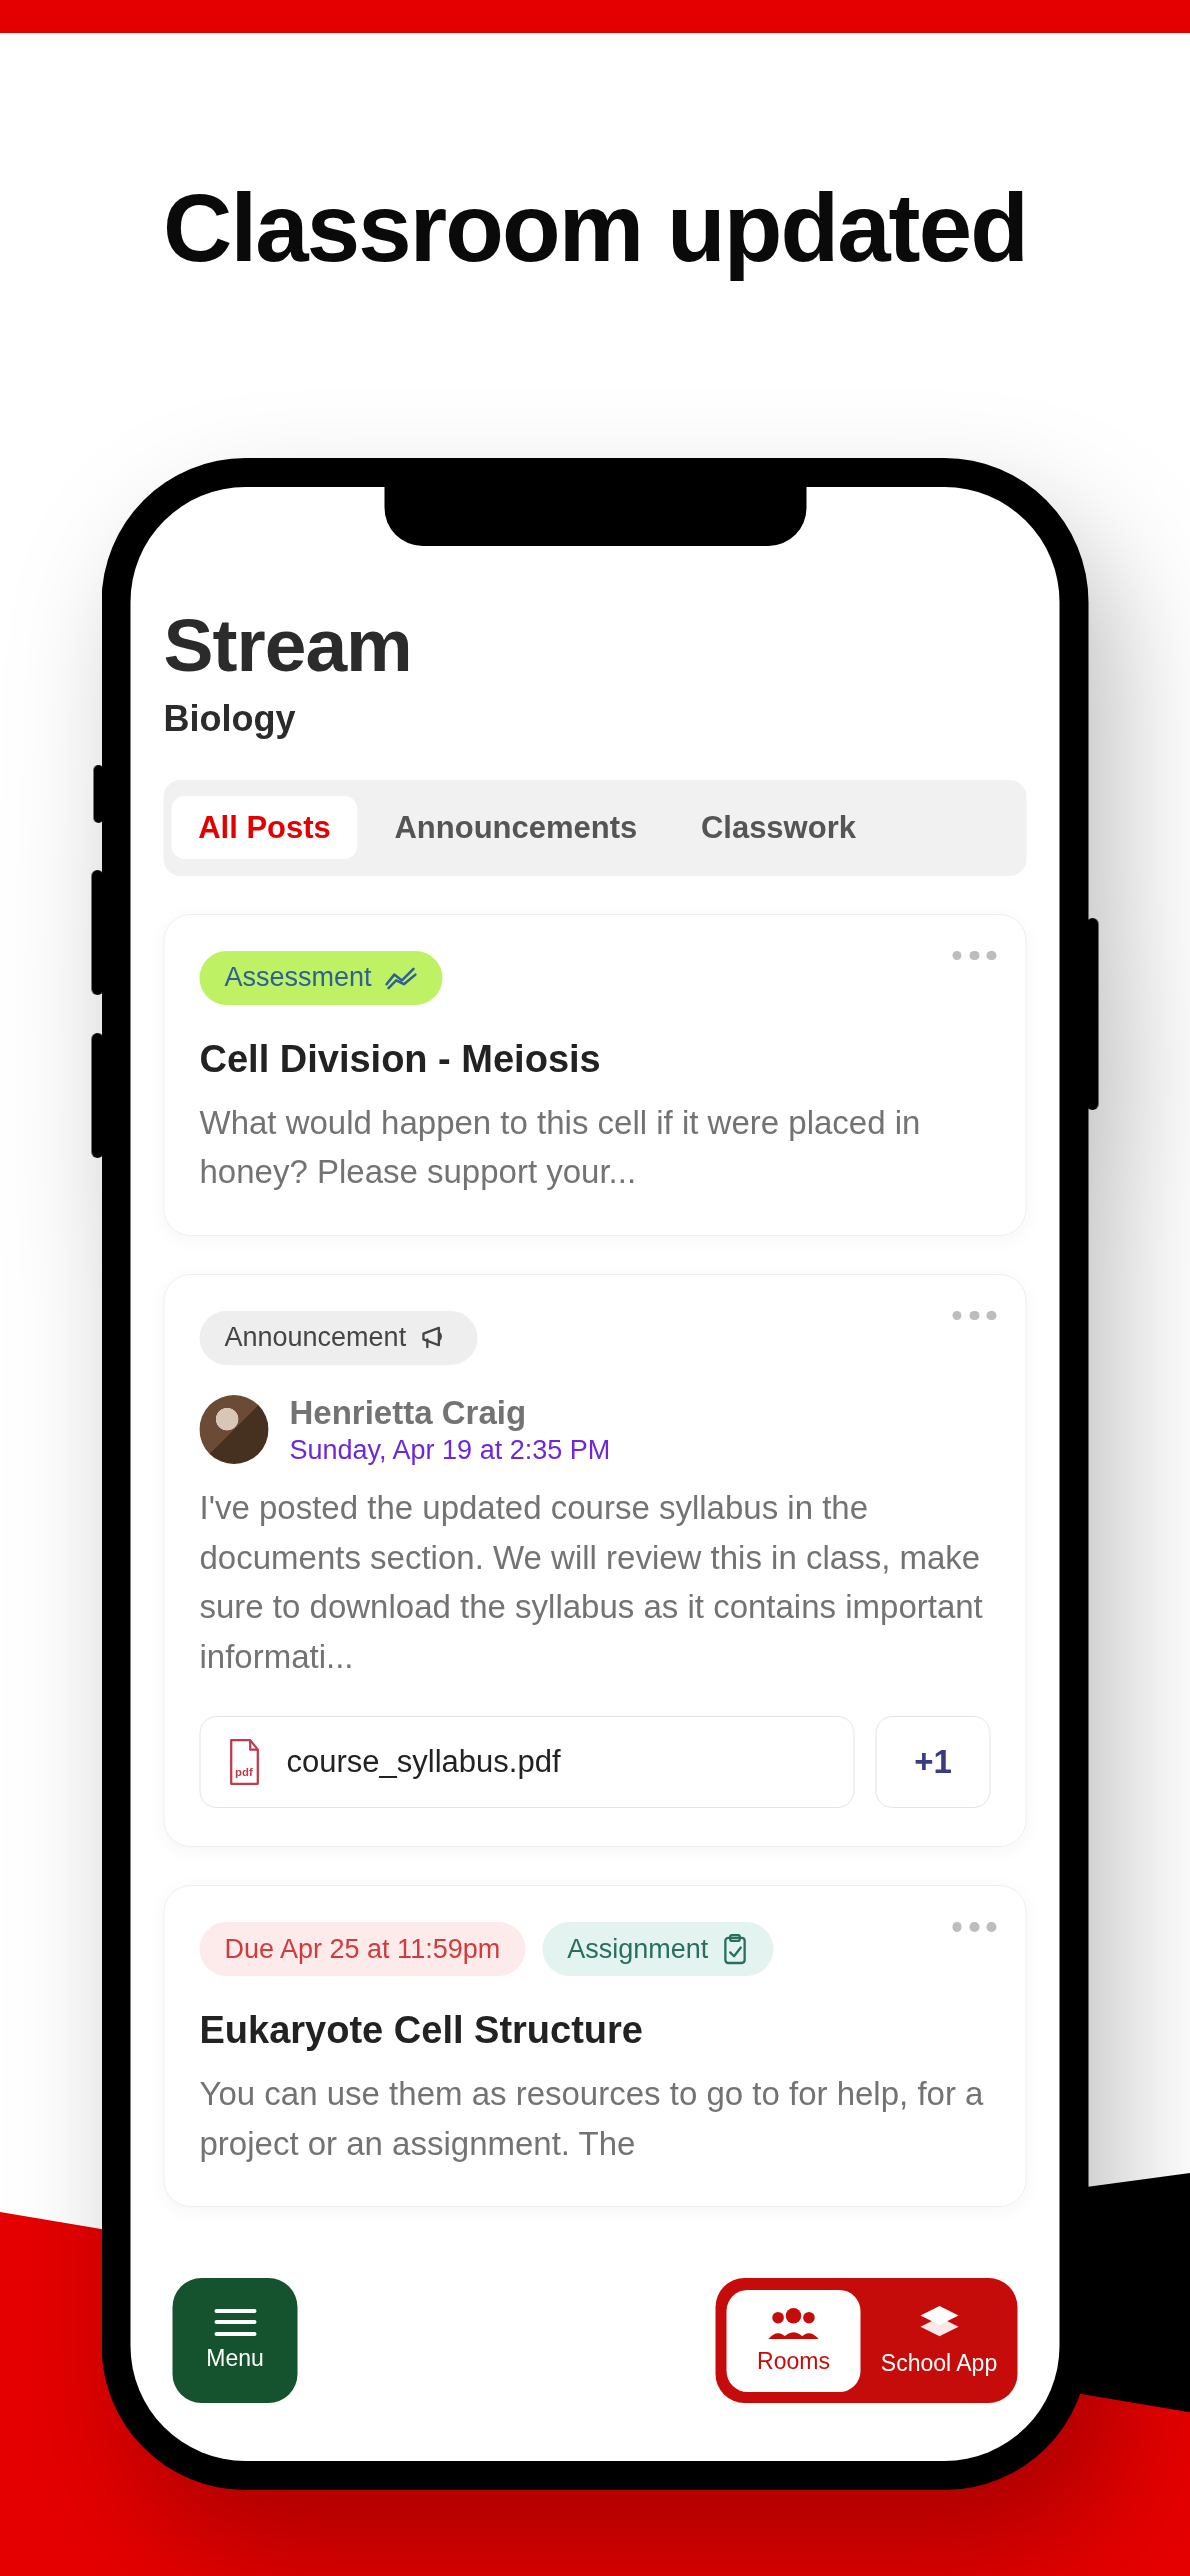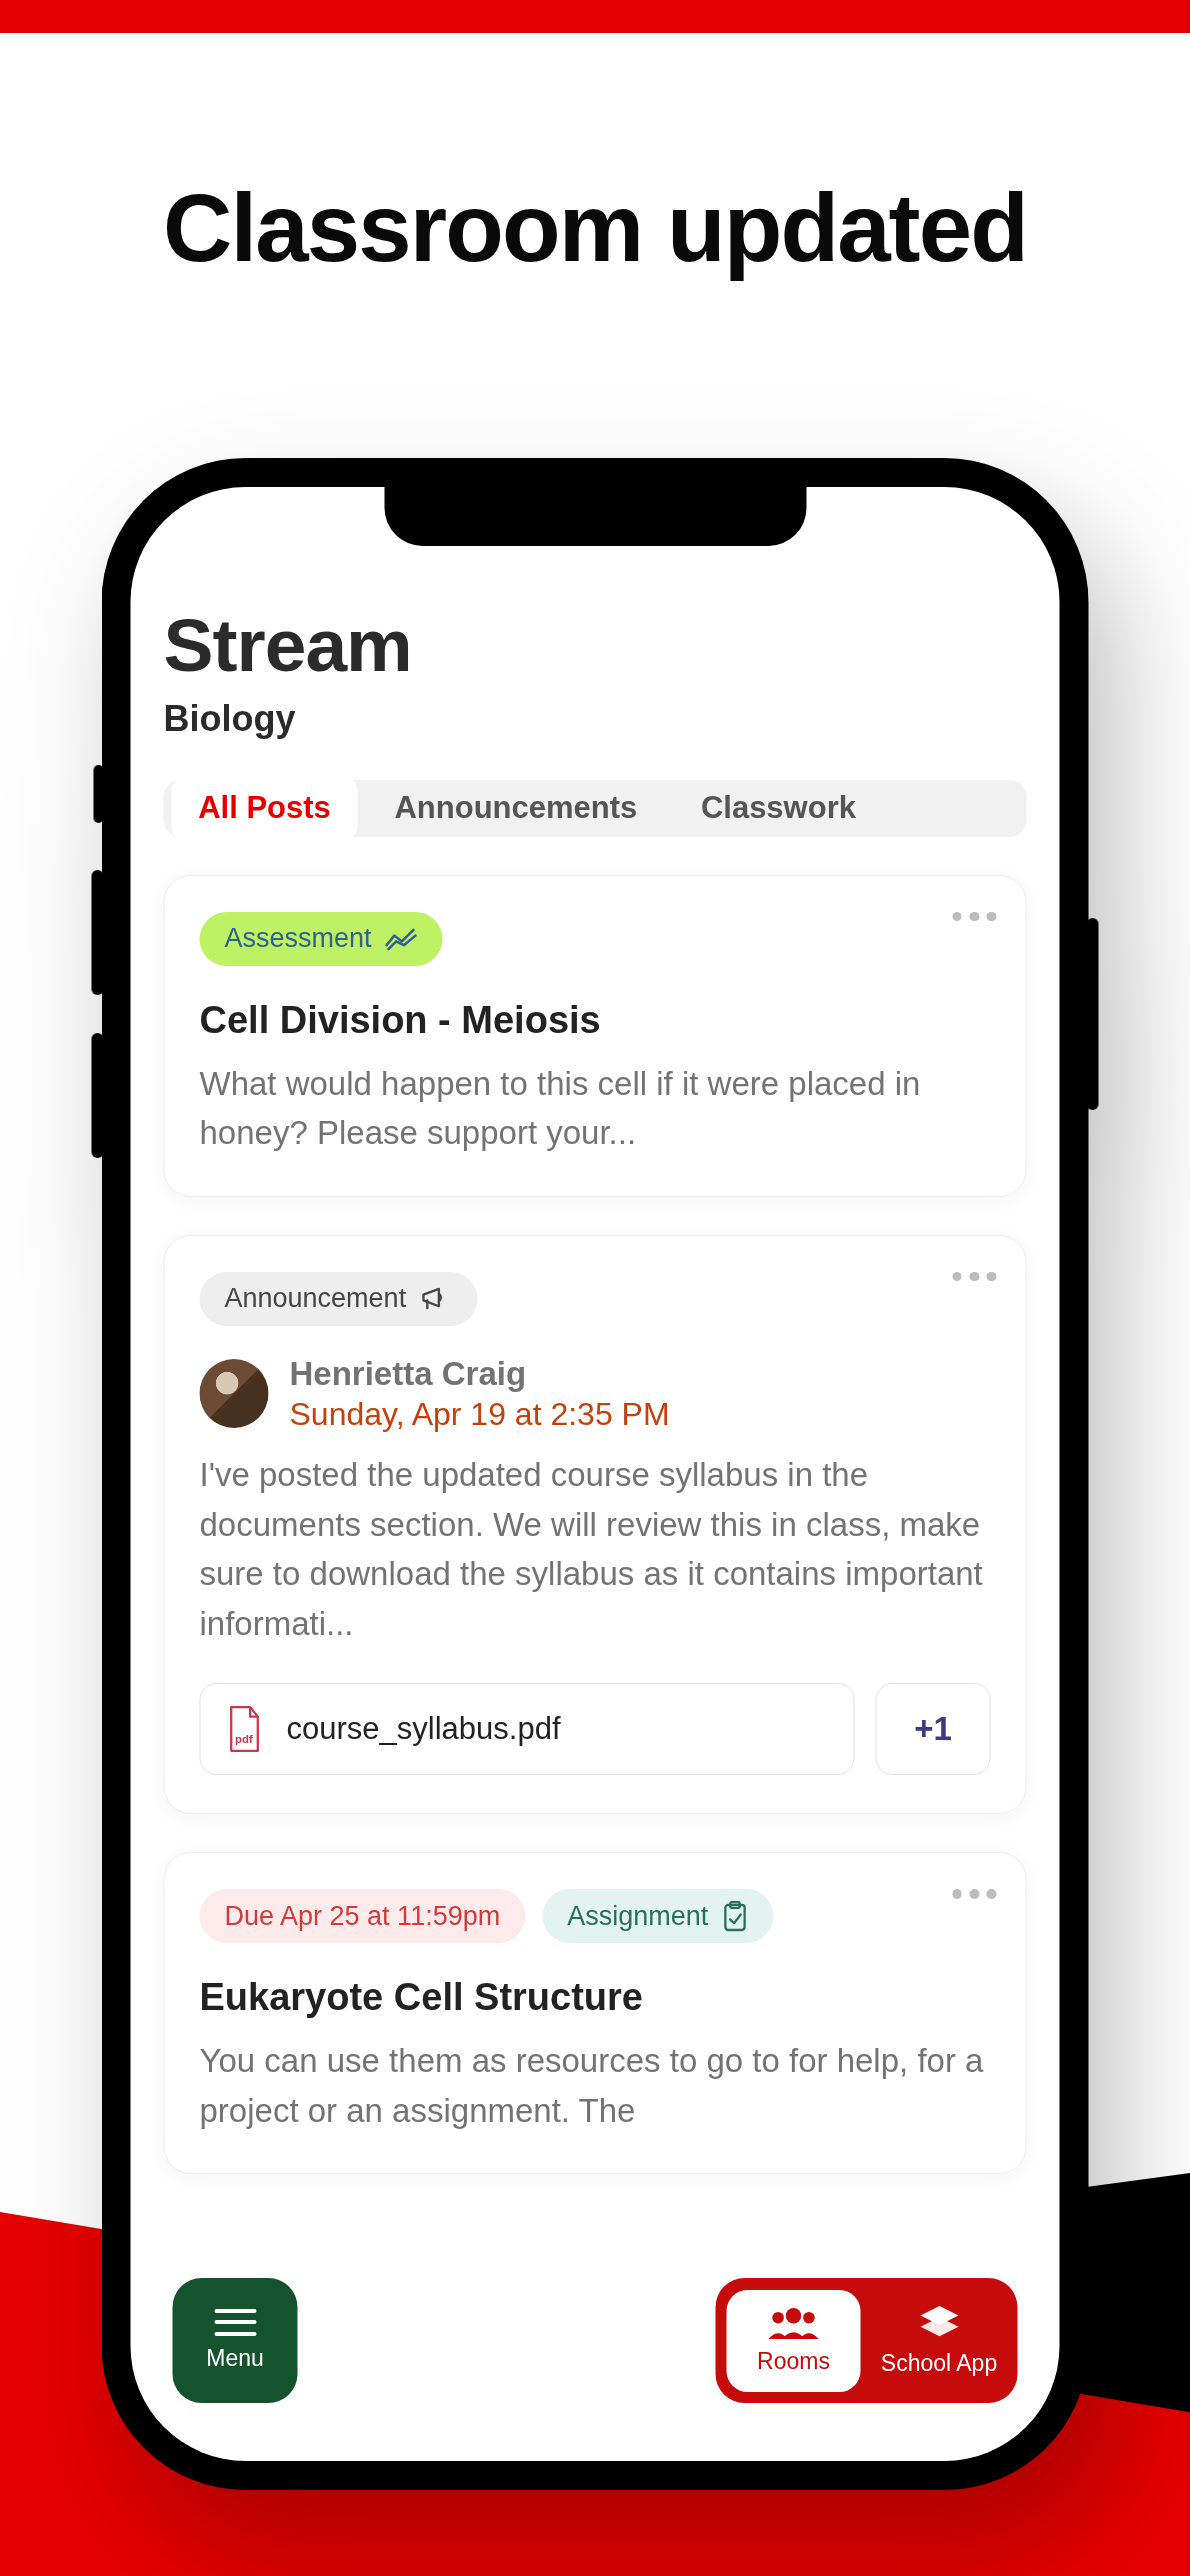--- a/index.html
+++ b/index.html
@@ -58,21 +58,21 @@
     z-index:20;
   }
 
   .content { position:absolute; inset:0; padding:115px 33px 0 33px; }
 
   .page-title { font-size:75px; font-weight:900; color:#2b2b2b; letter-spacing:-1px; }
   .subject    { font-size:36px; font-weight:600; color:#2b2b2b; margin-top:9.6px; }
 
   .tabs {
     margin-top:40px; display:flex; gap:9.6px; background:#f1f1f1;
-    border-radius:17px; padding:7.7px; height:57px; align-items:center;
+    border-radius:17px; padding:7.7px; height:96px; align-items:center;
   }
   .tab {
     padding:0 27px; height:63px; display:flex; align-items:center; justify-content:center;
     font-size:31px; font-weight:600; color:#555; border-radius:13.4px; cursor:pointer;
   }
   .tab.active { background:#fff; color:#E50000; font-weight:800; }
 
   .card {
     margin-top:38px; background:#fff; border:1px solid #eee; border-radius:27px;
     padding:36px 35px 38px 35px; box-shadow:0 3.8px 19px rgba(0,0,0,0.04);
@@ -94,21 +94,21 @@
   .kebab span { width:9.6px; height:9.6px; background:#bdbdbd; border-radius:50%; }
 
   .card h3 { font-size:38px; font-weight:800; color:#222; margin-top:33px; }
   .card p.body { font-size:33px; color:#737373; line-height:1.5; margin-top:17px; }
 
   .author-row { display:flex; align-items:center; gap:21px; margin-top:29px; }
   .avatar { width:69px; height:69px; border-radius:50%; background:#7b5640;
             background-image: radial-gradient(circle at 40% 35%, #d8c7b6 0 18%, transparent 19%),
                               linear-gradient(135deg,#6b4a36 0 50%, #46301f 50% 100%); }
   .author-name { font-size:33px; font-weight:700; color:#737373; }
-  .author-date { font-size:32px; color:#c2410c; margin-top:3.8px; }
+  .author-date { font-size:27px; color:#6d28d9; margin-top:3.8px; }
 
   .attach-row { display:flex; gap:21px; margin-top:35px; }
   .attach {
     flex:1; border:1px solid #e3e3e3; border-radius:17px; height:92px;
     display:flex; align-items:center; gap:23px; padding:0 25px; cursor:pointer;
   }
   .attach-more {
     width:115px; border:1px solid #e3e3e3; border-radius:17px; height:92px;
     display:flex; align-items:center; justify-content:center; font-size:33px;
     font-weight:700; color:#3a3b80; cursor:pointer;

